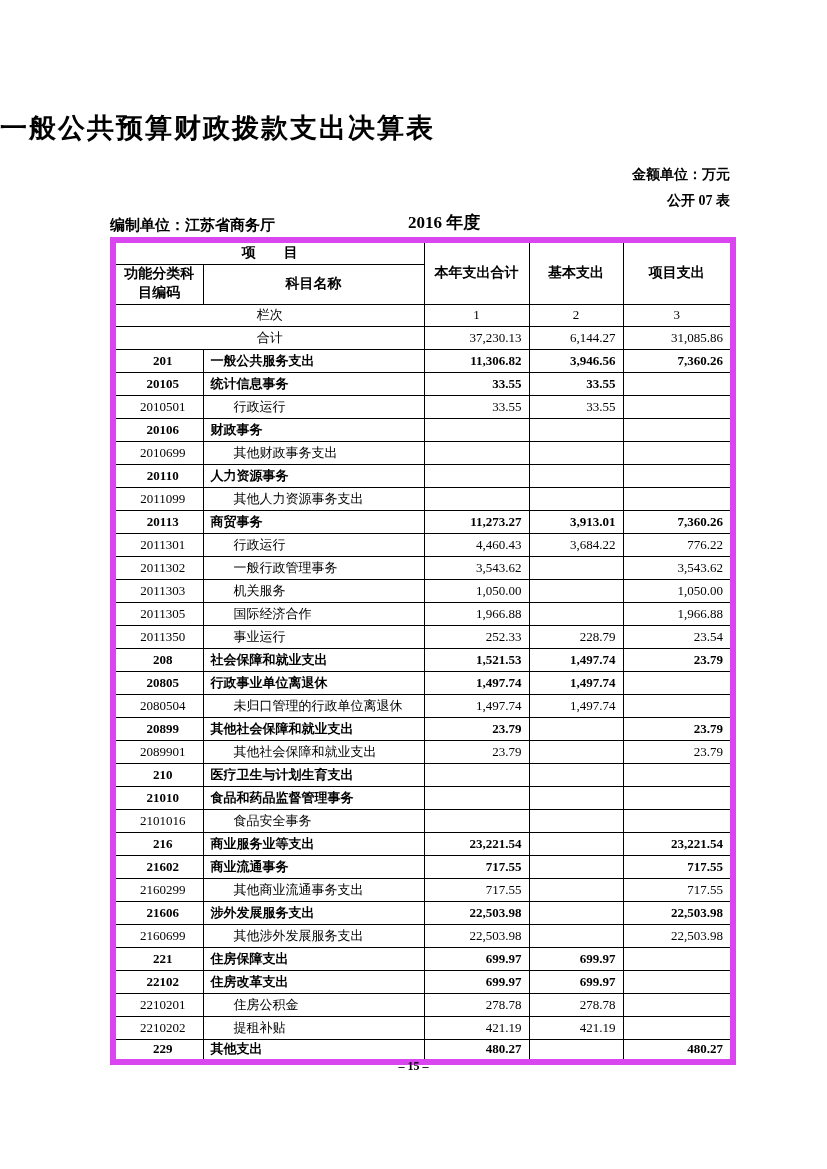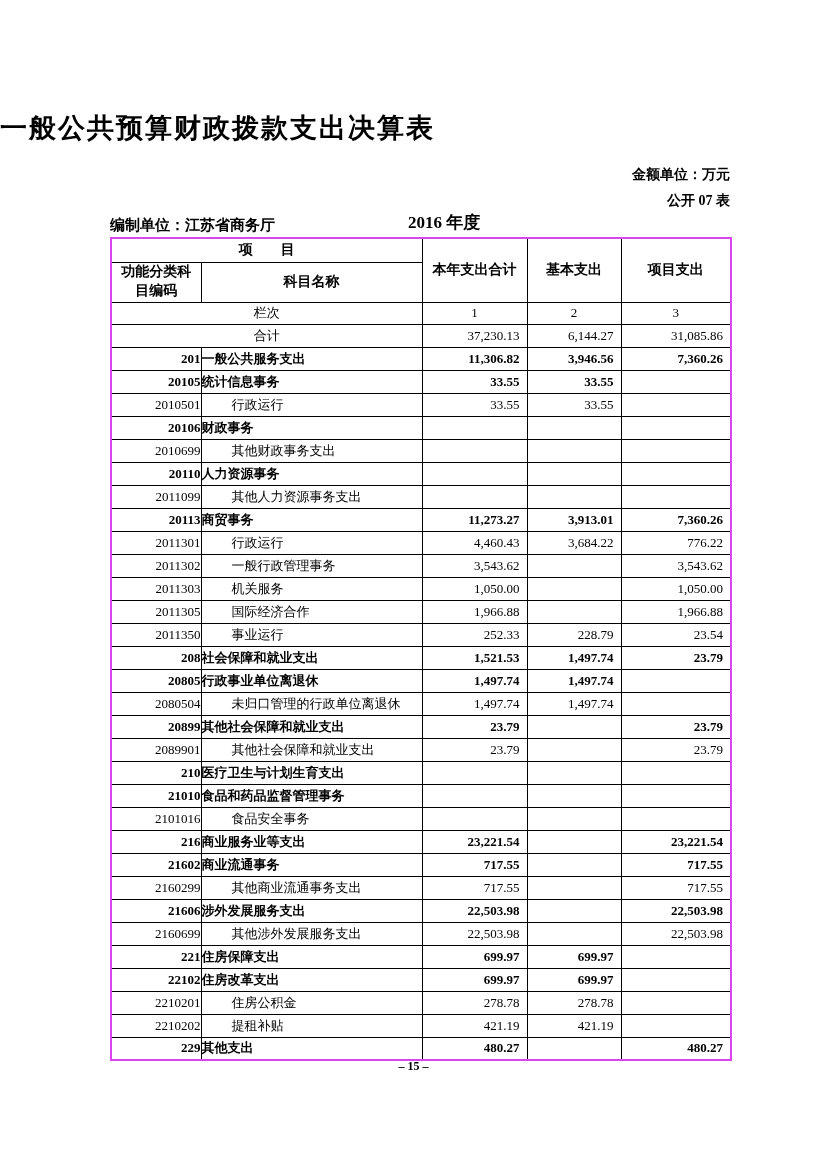--- a/index.html
+++ b/index.html
@@ -23,41 +23,41 @@
   }
   .prep-line {
     position: absolute; top: 211px; left: 110px; width: 620px; height: 24px;
     font-size: 15px; font-weight: bold;
   }
   .prep-unit { position: absolute; left: 0; top: 5px; }
   .prep-year { position: absolute; left: 298px; top: 0; font-size: 17px; }
   table.fin-table {
     position: absolute; top: 237px; left: 110px; width: 620px;
     border-collapse: collapse; table-layout: fixed;
-    border: 2px solid #d946ef;
+    border: 6px solid #d946ef;
     font-size: 13px;
   }
   .fin-table th, .fin-table td {
     border: 1px solid #000;
     overflow: hidden;
     white-space: nowrap;
     font-weight: normal;
     vertical-align: middle;
   }
   .fin-table th {
     font-weight: bold; font-size: 14px;
     text-align: center; white-space: pre-line; line-height: 1.35;
   }
   tr.h1 { height: 24px; }
   tr.h2 { height: 40px; }
   tr.r-lanci { height: 22px; font-family: Liberation Serif, serif; }
   tr.r-total { height: 23px; }
   tbody tr { height: 23px; }
-  td.code { text-align: right; padding-left: 7px; }
-  td.name { text-align: left; padding-left: 0; }
+  td.code { text-align: center; padding-left: 7px; }
+  td.name { text-align: left; padding-left: 7px; }
   td.name.indent { padding-left: 30px; }
   td.num { text-align: right; padding-right: 7px; }
   td.center { text-align: center; }
   tr.bold-row td { font-weight: bold; }
   .page-footer {
     position: absolute; top: 1059px; left: 0; width: 100%;
     text-align: center; font-size: 12px; font-weight: bold;
   }
 </style>
 </head>

